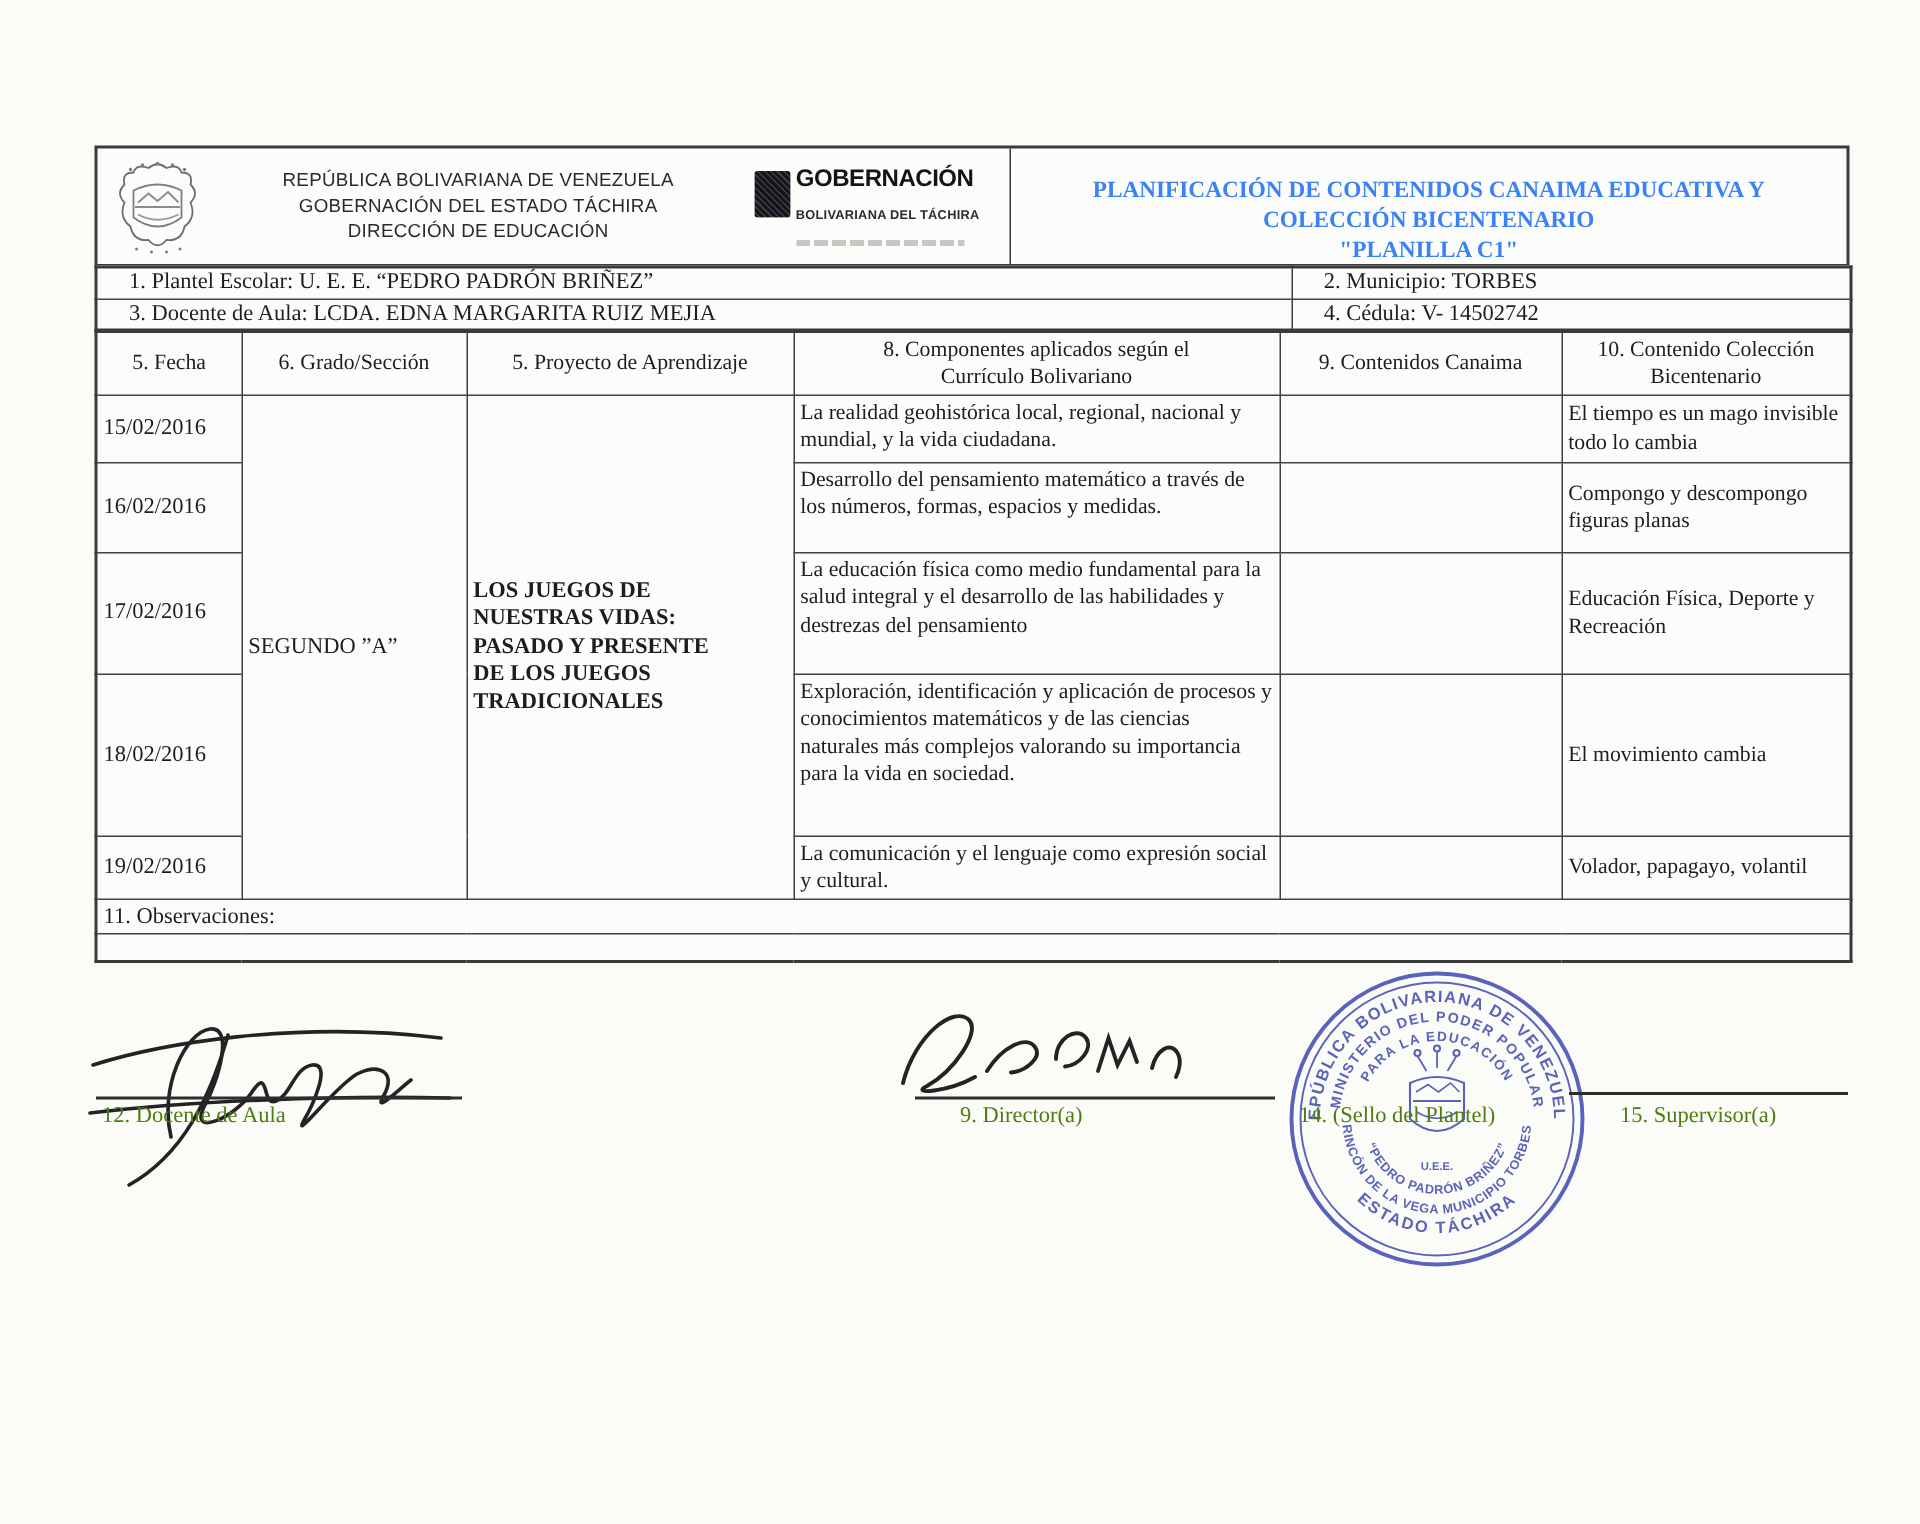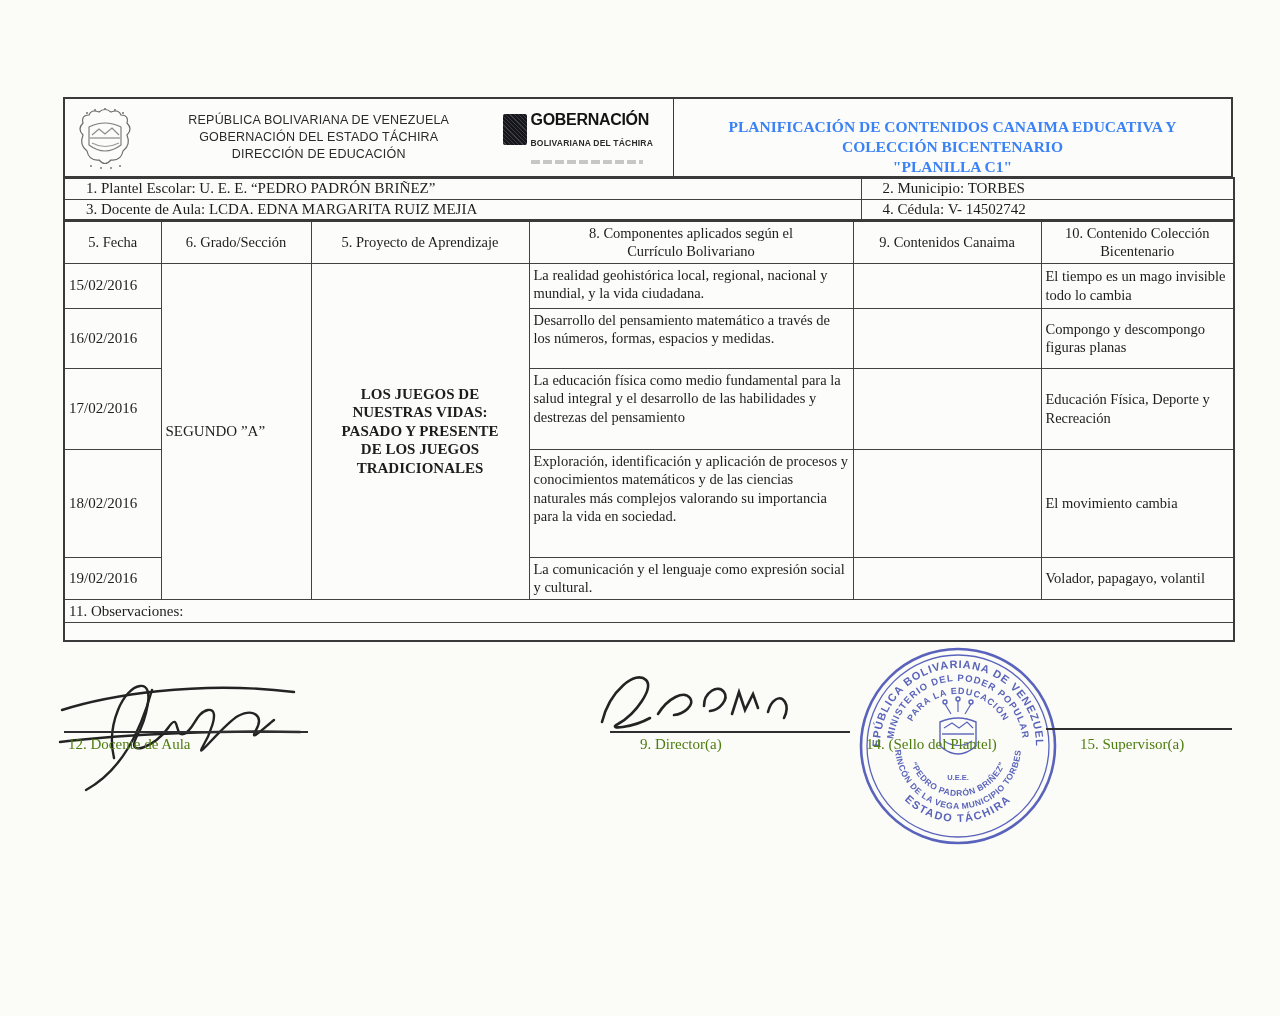--- a/index.html
+++ b/index.html
@@ -44,21 +44,21 @@
   table.outer { border:2px solid #3a3a3a; }
 
   .info td { height:21px; padding:0 21px; font-size:15px; text-align:left; }
 
   .main th { height:42px; text-align:center; padding:1px 3px; line-height:18px; }
   .main td { padding:2px 4px; line-height:18.5px; }
   .cell-date { font-size:15px; }
   .cell-comp { text-align:left; vertical-align:top; padding-top:1px; }
   .cell-bic  { text-align:left; padding:1px 6px;margin-top:33px; }
   .cell-grado { text-align:left; font-size:15px; }
-  .cell-proy { text-align:center; font-weight:bold; font-size:15px; line-height:19.5px;margin-top:40px; }
+  .cell-proy { font-weight:bold; font-size:15px; line-height:19.5px;margin-top:40px; }
   .obs-cell { height:20px; font-size:15px; padding:0 4px; text-align:left; }
   .empty-cell { height:18px; }
   .prewrap { white-space:pre-line; }
 
   
   .sigline { position:absolute; height:2px; background:#2e2e2e; }
   .siglabel { position:absolute; font-size:15px; color:#4d7c0f; }
   .handwriting { position:absolute; }
   .stamp { position:absolute; left:856px; top:644px; }
 </style>

